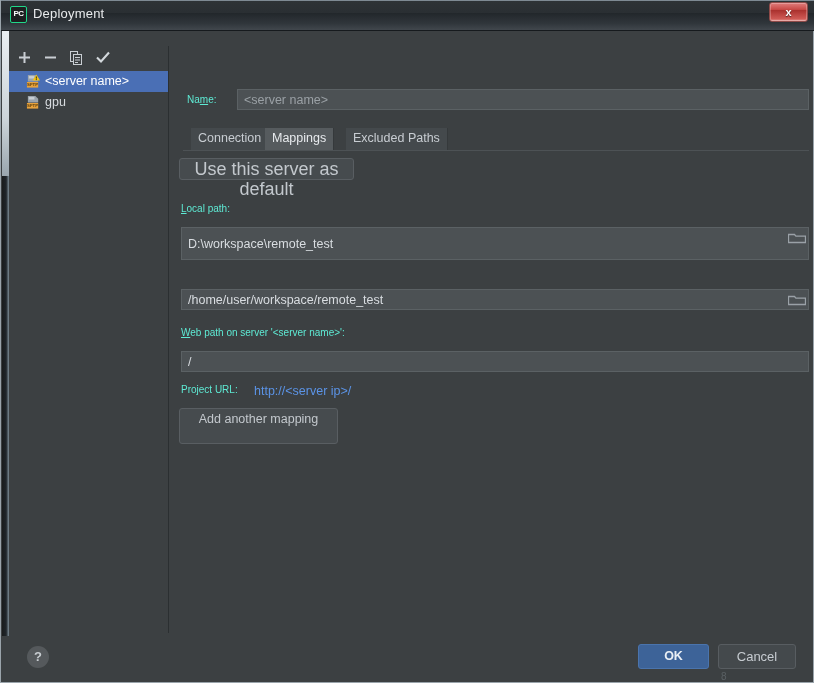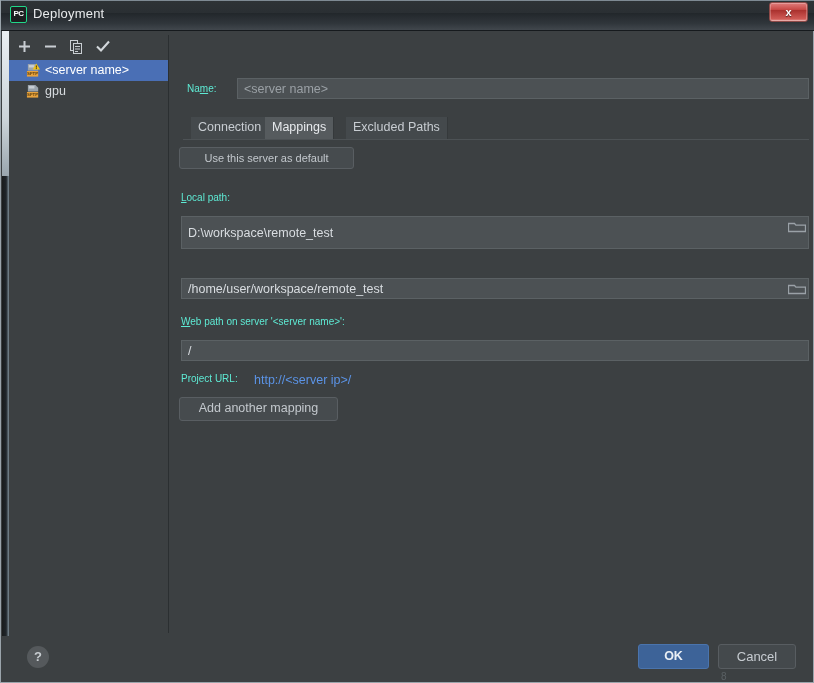--- a/index.html
+++ b/index.html
@@ -87,21 +87,21 @@
   }
   #left-strip2 {
     position: absolute; left: 0px; top: 145px;
     width: 7px; height: 460px;
     background: linear-gradient(to right, #191b1c 0%, #20262b 60%, #7d8d97 100%);
   }
 
   
   #content-frame {
     position: absolute;
-    left: 7px; top: 4px;
+    left: 7px; top: 15px;
     width: 800px; height: 601px;
     background: #3c4042;
     border-bottom: 2px solid #fef9c3;
     text-decoration: underline;
   }
 
   
   #sidebar {
     position: absolute; left: 0; top: 0;
     width: 159px; height: 601px;
@@ -206,21 +206,21 @@
   }
 
   
   #default-btn {
     position: absolute; left: 10px; top: 112px;
     width: 175px; height: 22px;
     box-sizing: border-box;
     background: #464b4e;
     border: 1px solid #595e62;
     border-radius: 3px;
-    color: #c3c8cd; font-size: 11px;
+    color: #c3c8cd; font-size: 18px;
     text-align: center; line-height: 20px;
     cursor: pointer;
   }
 
   
   #local-label { left: 12px; top: 157px; }
   #local-input { left: 12px; top: 181px; width: 628px; height: 33px; }
   #local-browse { left: 617px; top: 182px; }
 
   
@@ -236,21 +236,21 @@
   #url-label { left: 12px; top: 338px; }
   #url-link {
     position: absolute; left: 85px; top: 338px;
     font-size: 12.5px; color: #5b93e6;
     cursor: pointer;
   }
 
   
   #add-mapping-btn {
     position: absolute; left: 10px; top: 362px;
-    width: 159px; height: 24px;
+    width: 159px; height: 36px;
     box-sizing: border-box;
     background: #464b4e;
     border: 1px solid #595e62;
     border-radius: 3px;
     color: #c3c8cd; font-size: 12.5px;
     text-align: center; line-height: 20px;
     cursor: pointer;
   }
 
   

